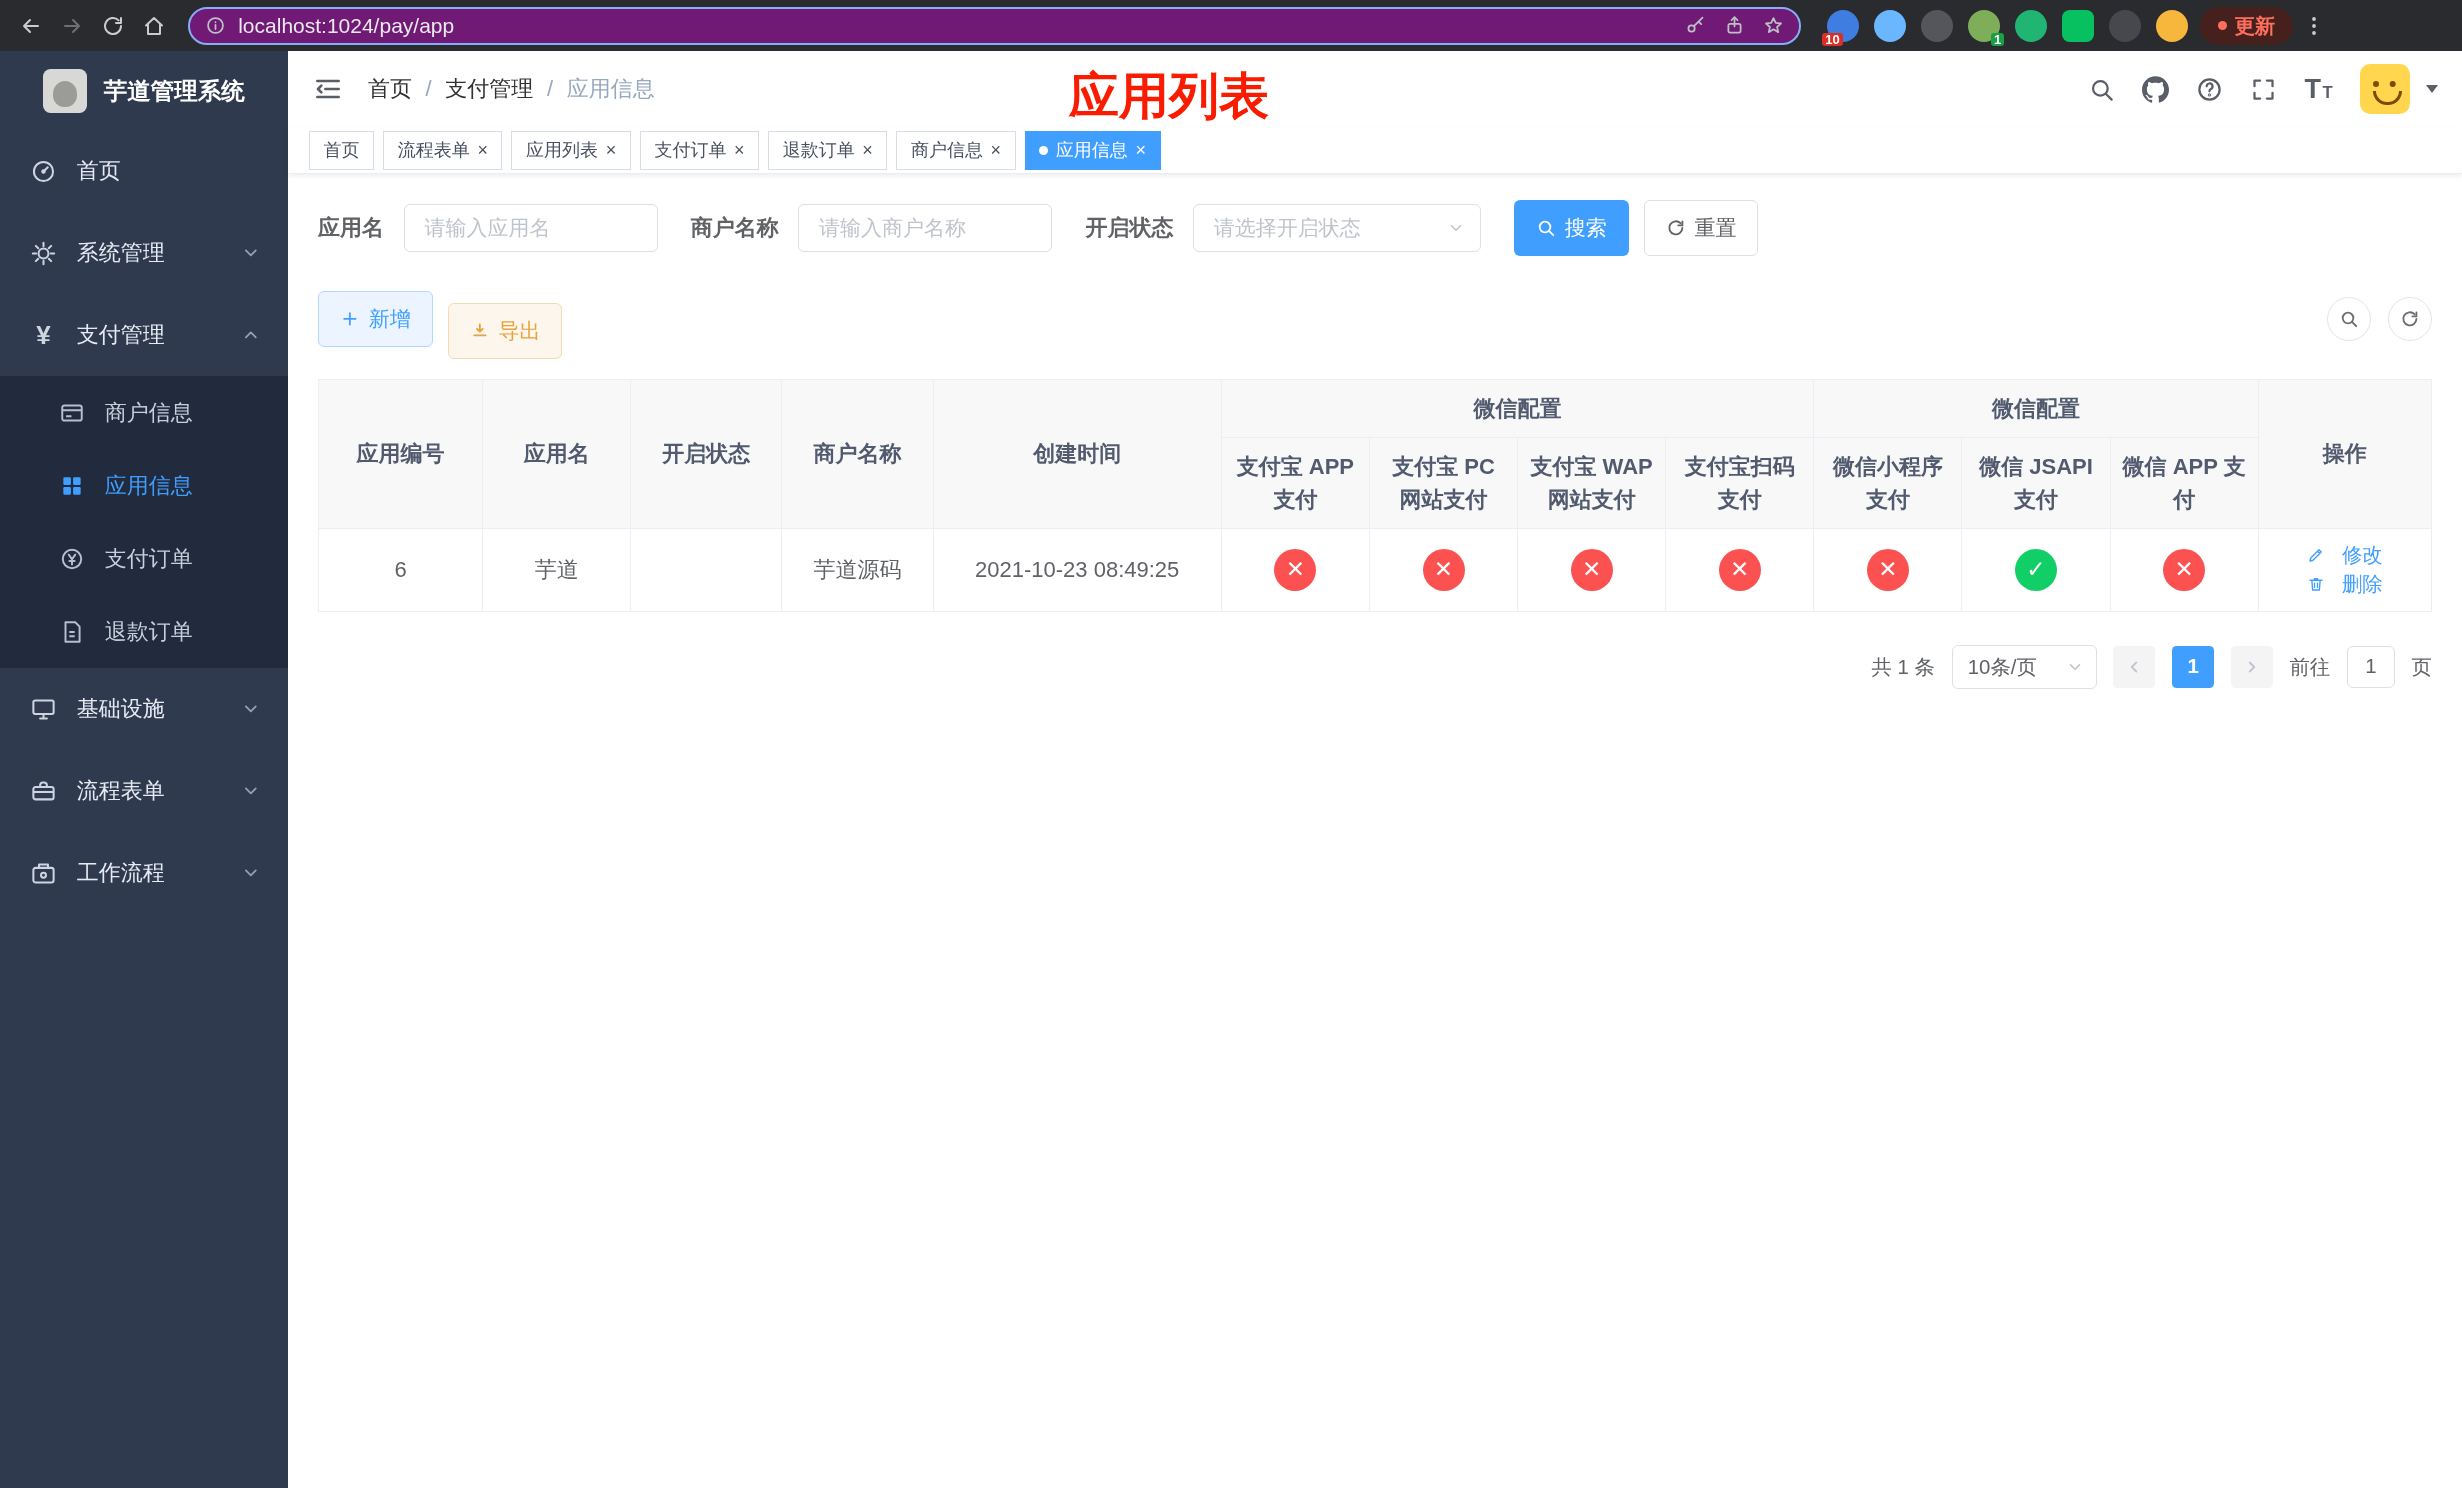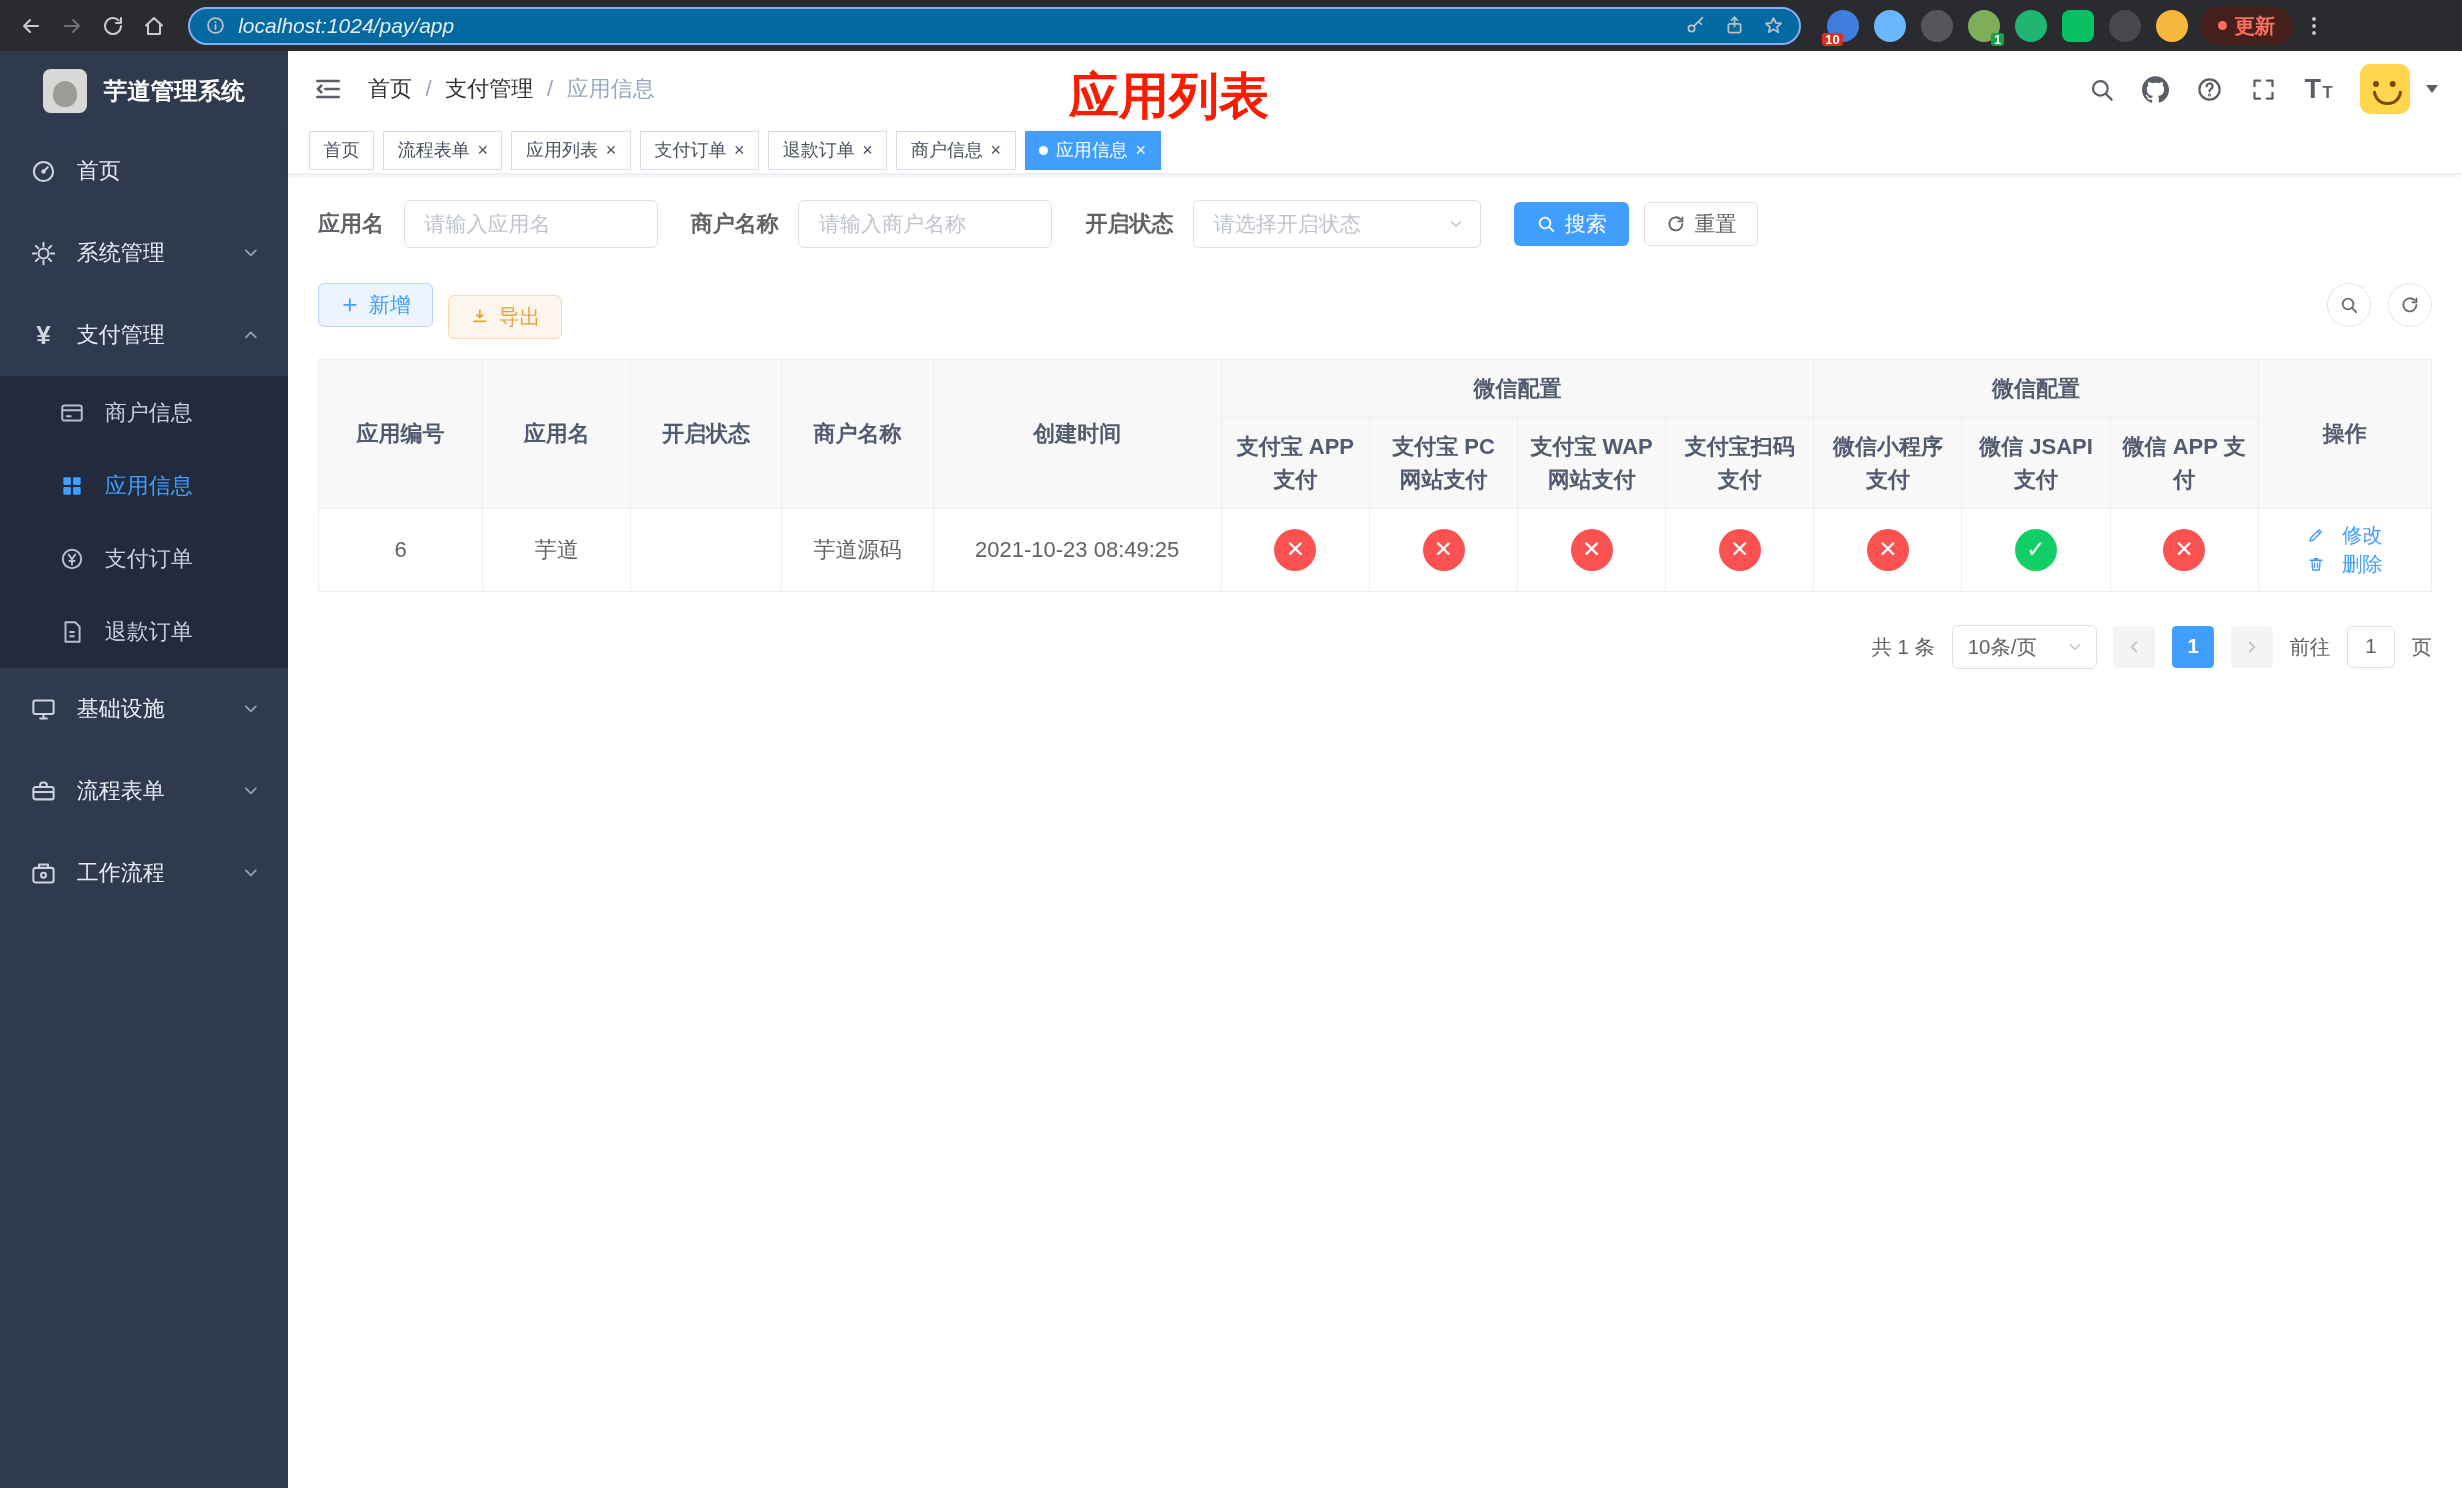--- a/index.html
+++ b/index.html
@@ -5,21 +5,21 @@
   * { box-sizing: border-box; margin: 0; padding: 0; }
   html, body { width: 2462px; height: 1489px; overflow: hidden; }
   body { font-family: "Liberation Sans", "DejaVu Sans", sans-serif; background: #fff; }
   svg { display: block; }
 
   
   .chrome { height: 51px; background: #2a2b2e; display: flex; align-items: center; padding: 0 10.6px; }
   .nav-btn { width: 41px; height: 41px; border-radius: 50%; display: flex; align-items: center; justify-content: center; color: #c9cbce; flex: none; cursor: pointer; }
   .nav-btn.disabled { color: #6d6f73; }
   .nav-btn svg { width: 24px; height: 24px; }
-  .addr { flex: 1; max-width: 1613px; height: 38px; margin: 0 13.6px; background: #0369a1; border: 2.3px solid #84aef8; border-radius: 21px; display: flex; align-items: center; padding: 0 15px; color: #e8eaed; font-style: italic; }
+  .addr { flex: 1; max-width: 1613px; height: 38px; margin: 0 13.6px; background: #701a75; border: 2.3px solid #84aef8; border-radius: 21px; display: flex; align-items: center; padding: 0 15px; color: #e8eaed; }
   .addr svg { width: 21px; height: 21px; }
   .addr-ico { color: #bdc1c6; margin-right: 12px; }
   .addr-url { font-size: 21px; color: #e8eaed; flex: 1; white-space: nowrap; }
   .addr-right { display: flex; align-items: center; gap: 18px; color: #bdc1c6; }
   .ext-row { display: flex; align-items: center; gap: 15px; margin: 0 12px; flex: none; }
   .ext { width: 32px; height: 32px; border-radius: 50%; position: relative; flex: none; cursor: pointer; }
   .ext .badge { position: absolute; bottom: -4.5px; font-size: 13px; line-height: 1; padding: 0 3px; border-radius: 3px; color: #fff; font-weight: 700; }
   .badge-red { left: -4.5px; background: #d93025; }
   .badge-green { right: -4.5px; background: #1a9e46; }
   .update-pill { height: 38px; border-radius: 19.7px; background: #45201c; color: #ff6e5e; display: flex; align-items: center; gap: 7.6px; padding: 0 18px; font-size: 20.4px; font-weight: 700; flex: none; cursor: pointer; }
@@ -80,21 +80,21 @@
   .filter-row { display: flex; align-items: center; margin-bottom: 23px; }
   .f-group { display: flex; align-items: center; margin-right: 33px; }
   .f-label { font-size: 22px; color: #606266; font-weight: 700; margin-right: 19.7px; white-space: nowrap; }
   .f-input { width: 254px; height: 48px; border: 1.5px solid #dcdfe6; border-radius: 6px; padding: 0 19.7px; font-size: 21px; color: #606266; outline: none; font-family: inherit; background: #fff; }
   .f-input::placeholder { color: #bfc4cc; }
   .f-select { width: 288px; height: 48px; border: 1.5px solid #dcdfe6; border-radius: 6px; padding: 0 15px 0 19.7px; display: flex; align-items: center; justify-content: space-between; cursor: pointer; background: #fff; }
   .f-select .ph { font-size: 21px; color: #bfc4cc; }
   .sel-chev { color: #c0c4cc; }
   .sel-chev svg { width: 18px; height: 18px; }
 
-  .btn { height: 44px; border-radius: 6px; font-size: 21px; display: inline-flex; align-items: center; gap: 9px; padding: 0 21px; border: 1.5px solid transparent; cursor: pointer; font-family: inherit; white-space: nowrap; text-align: right; }
+  .btn { height: 56px; border-radius: 6px; font-size: 21px; display: inline-flex; align-items: center; gap: 9px; padding: 0 21px; border: 1.5px solid transparent; cursor: pointer; font-family: inherit; white-space: nowrap; text-align: right; }
   .btn svg { width: 19.7px; height: 19.7px; }
   .btn-primary { background: #409eff; color: #fff; }
   .btn-default { background: #fff; border-color: #dcdfe6; color: #606266; }
   .btn-plain-blue { background: #ecf5ff; border-color: #b3d8ff; color: #409eff; }
   .btn-plain-yellow { background: #fdf6ec; border-color: #f5dab1; color: #e6a23c; margin-top: 24px; }
   .mr16 { margin-right: 15px; }
 
   .toolbar-row { display: flex; align-items: center; margin-bottom: 19.7px; }
   .right-tools { margin-left: auto; display: flex; gap: 16.7px; }
   .circle-btn { width: 44px; height: 44px; border-radius: 50%; border: 1.5px solid #e3e5e9; background: #fff; color: #696b70; display: flex; align-items: center; justify-content: center; cursor: pointer; }

